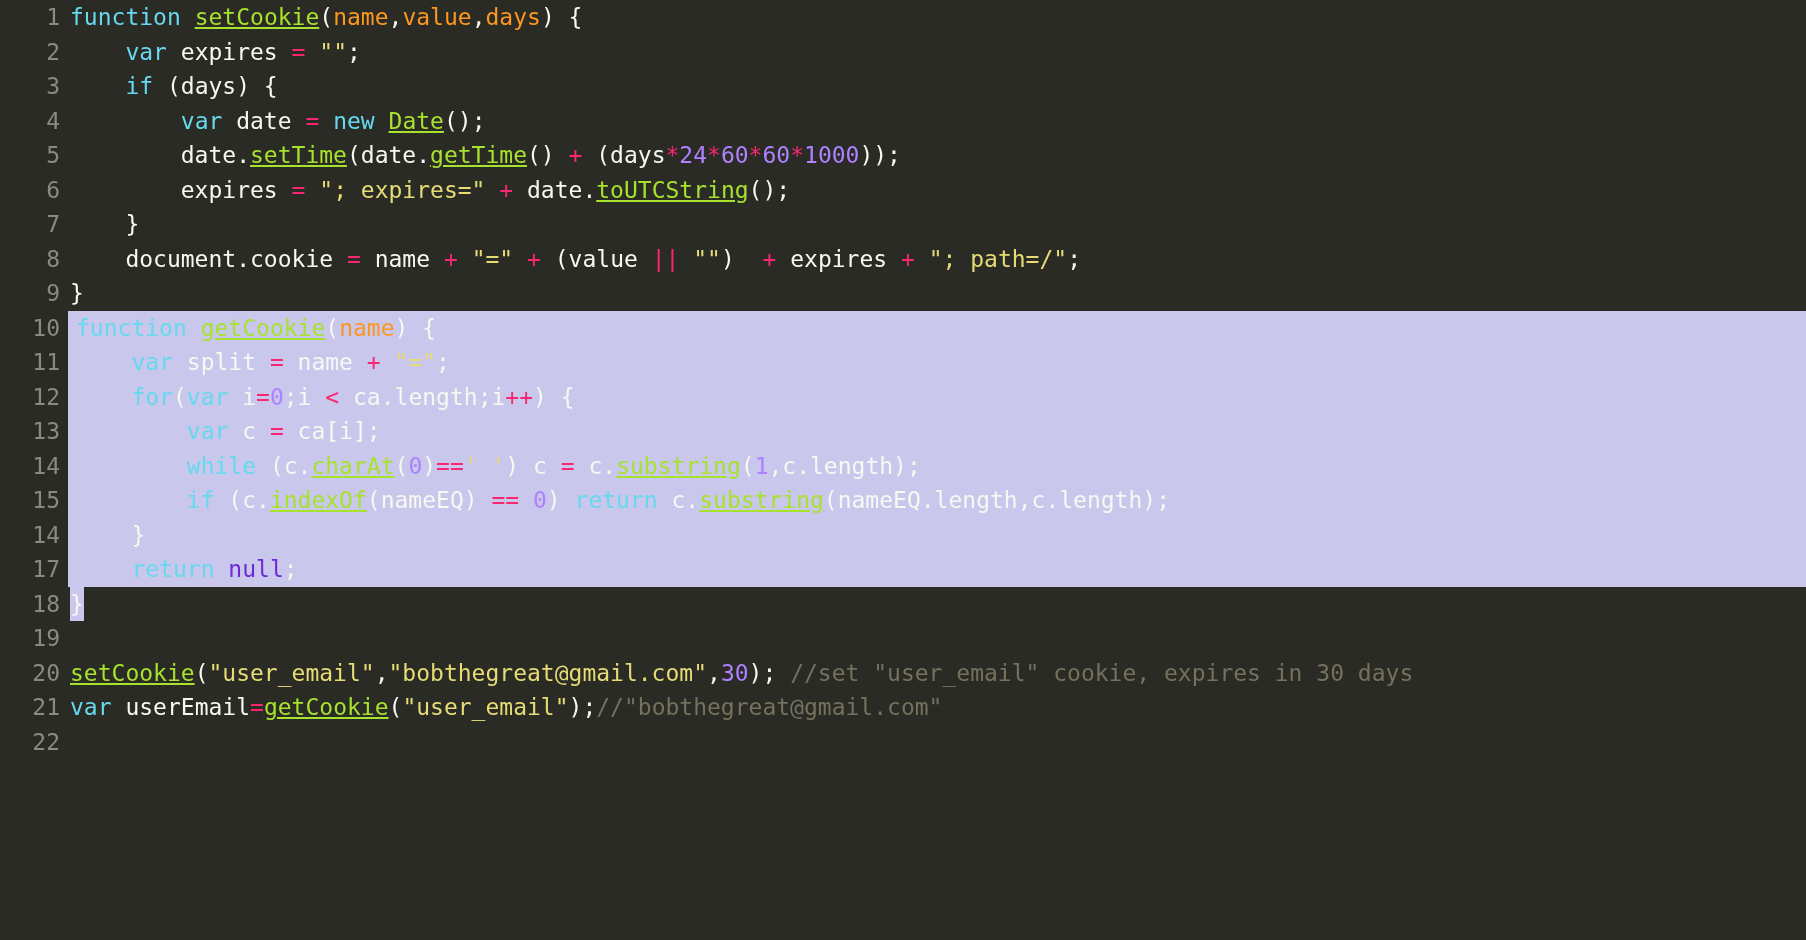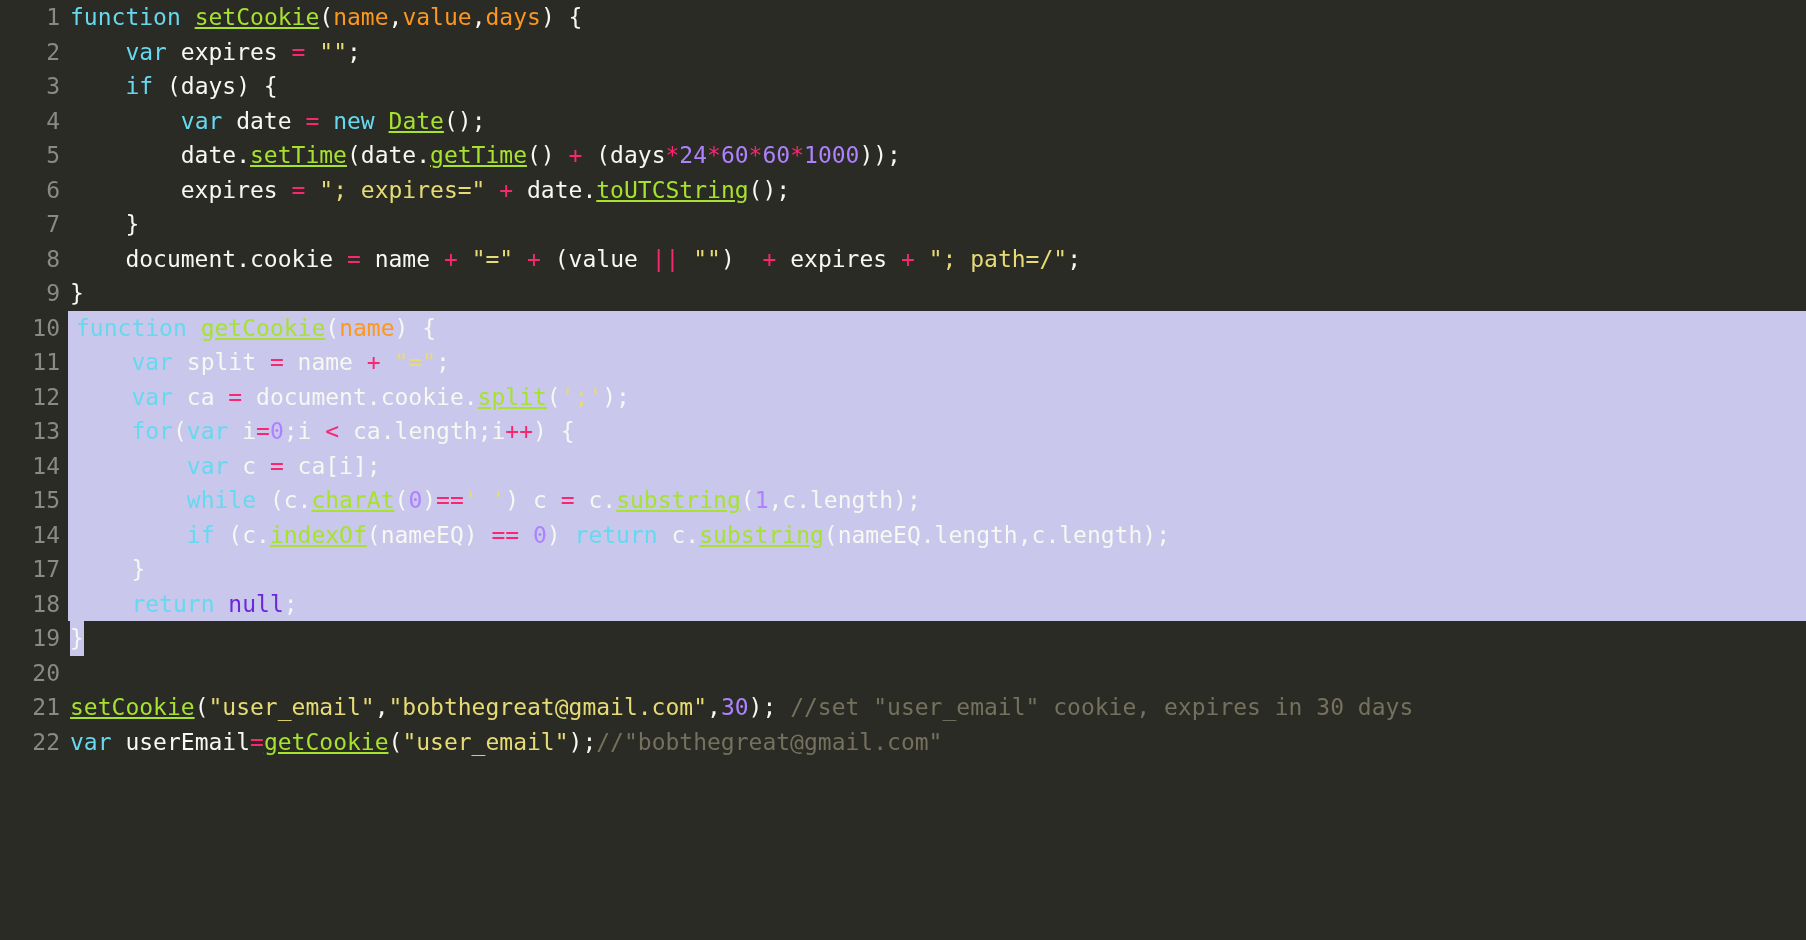--- a/index.html
+++ b/index.html
@@ -69,21 +69,20 @@
       <div class="line"><span class="id">    </span><span class="kw">var</span><span class="id"> expires </span><span class="op">=</span><span class="id"> </span><span class="str">""</span><span class="id">;</span></div>
       <div class="line"><span class="id">    </span><span class="kw">if</span><span class="id"> (days) {</span></div>
       <div class="line"><span class="id">        </span><span class="kw">var</span><span class="id"> date </span><span class="op">=</span><span class="id"> </span><span class="kw">new</span><span class="id"> </span><span class="fn">Date</span><span class="id">();</span></div>
       <div class="line"><span class="id">        date.</span><span class="fn">setTime</span><span class="id">(date.</span><span class="fn">getTime</span><span class="id">() </span><span class="op">+</span><span class="id"> (days</span><span class="op">*</span><span class="num">24</span><span class="op">*</span><span class="num">60</span><span class="op">*</span><span class="num">60</span><span class="op">*</span><span class="num">1000</span><span class="id">));</span></div>
       <div class="line"><span class="id">        expires </span><span class="op">=</span><span class="id"> </span><span class="str">"; expires="</span><span class="id"> </span><span class="op">+</span><span class="id"> date.</span><span class="fn">toUTCString</span><span class="id">();</span></div>
       <div class="line"><span class="id">    }</span></div>
       <div class="line"><span class="id">    document.cookie </span><span class="op">=</span><span class="id"> name </span><span class="op">+</span><span class="id"> </span><span class="str">"="</span><span class="id"> </span><span class="op">+</span><span class="id"> (value </span><span class="op">||</span><span class="id"> </span><span class="str">""</span><span class="id">)  </span><span class="op">+</span><span class="id"> expires </span><span class="op">+</span><span class="id"> </span><span class="str">"; path=/"</span><span class="id">;</span></div>
       <div class="line"><span class="id">}</span></div>
       <div class="line sel"><span class="kw">function</span><span class="id"> </span><span class="fn">getCookie</span><span class="id">(</span><span class="arg">name</span><span class="id">) {</span></div>
       <div class="line sel"><span class="id">    </span><span class="kw">var</span><span class="id"> split </span><span class="op">=</span><span class="id"> name </span><span class="op">+</span><span class="id"> </span><span class="str">"="</span><span class="id">;</span></div>
-      <div class="line sel"><span class="id">    </span><span class="kw">var</span><span class="id"> ca </span><span class="op">=</span><span class="id"> document.cookie.</span><span class="fn">split</span><span class="id">(</span><span class="str">';'</span><span class="id">);</span></div>
       <div class="line sel"><span class="id">    </span><span class="kw">for</span><span class="id">(</span><span class="kw">var</span><span class="id"> i</span><span class="op">=</span><span class="num">0</span><span class="id">;i </span><span class="op">&lt;</span><span class="id"> ca.length;i</span><span class="op">++</span><span class="id">) {</span></div>
       <div class="line sel"><span class="id">        </span><span class="kw">var</span><span class="id"> c </span><span class="op">=</span><span class="id"> ca[i];</span></div>
       <div class="line sel"><span class="id">        </span><span class="kw">while</span><span class="id"> (c.</span><span class="fn">charAt</span><span class="id">(</span><span class="num">0</span><span class="id">)</span><span class="op">==</span><span class="str">' '</span><span class="id">) c </span><span class="op">=</span><span class="id"> c.</span><span class="fn">substring</span><span class="id">(</span><span class="num">1</span><span class="id">,c.length);</span></div>
       <div class="line sel"><span class="id">        </span><span class="kw">if</span><span class="id"> (c.</span><span class="fn">indexOf</span><span class="id">(nameEQ) </span><span class="op">==</span><span class="id"> </span><span class="num">0</span><span class="id">) </span><span class="kw">return</span><span class="id"> c.</span><span class="fn">substring</span><span class="id">(nameEQ.length,c.length);</span></div>
       <div class="line sel"><span class="id">    }</span></div>
       <div class="line sel"><span class="id">    </span><span class="kw">return</span><span class="id"> </span><span class="nul">null</span><span class="id">;</span></div>
       <div class="line"><span class="sel-end"><span class="id">}</span></span></div>
       <div class="line"><span class="id"></span></div>
       <div class="line"><span class="fn">setCookie</span><span class="id">(</span><span class="str">"user_email"</span><span class="id">,</span><span class="str">"bobthegreat@gmail.com"</span><span class="id">,</span><span class="num">30</span><span class="id">); </span><span class="cm">//set "user_email" cookie, expires in 30 days</span></div>
       <div class="line"><span class="kw">var</span><span class="id"> userEmail</span><span class="op">=</span><span class="fn">getCookie</span><span class="id">(</span><span class="str">"user_email"</span><span class="id">);</span><span class="cm">//"bobthegreat@gmail.com"</span></div>

